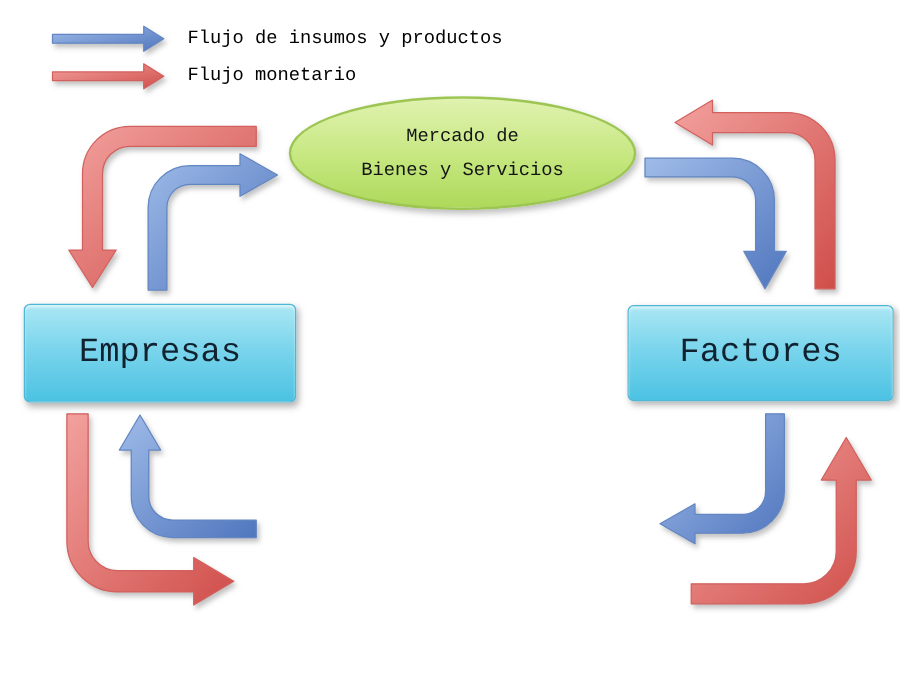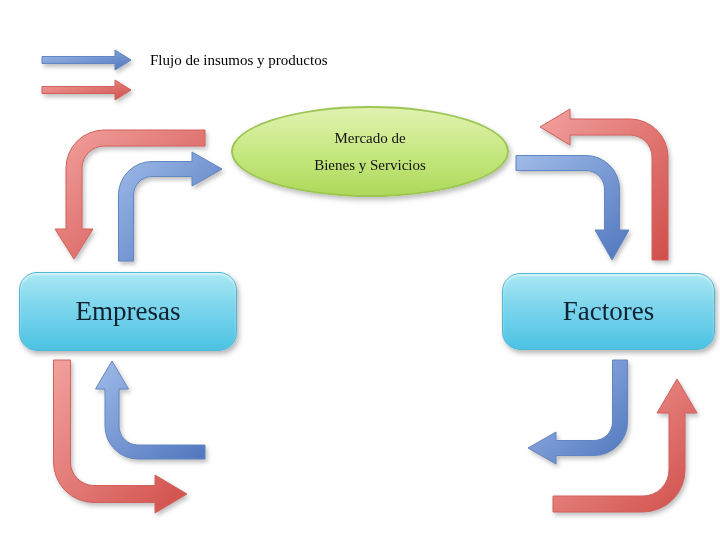--- a/index.html
+++ b/index.html
@@ -1,22 +1,22 @@
 <!DOCTYPE html>
 <html><head>
 <meta charset="utf-8">
 <style>
   html,body{margin:0;padding:0;background:#fff;}
   .canvas{position:relative;width:720px;height:491px;background:#fff;overflow:hidden;
-          font-family:Liberation Serif, serif;margin-top:29px;}
+          font-family:Liberation Mono, monospace;}
   #flow-layer{position:absolute;left:0;top:0;}
   .legend-label{position:absolute;font-size:15px;color:#000;line-height:18px;white-space:nowrap;}
   .node{position:absolute;display:flex;align-items:center;justify-content:center;
         text-align:center;white-space:pre-line;}
-  .agent{border-radius:18px;
+  .agent{border-radius:5px;
          background:linear-gradient(180deg,#ABE7F4 0%,#7BD5EC 45%,#4CC2E3 100%);
          border:1px solid #4FB7D6;
          box-shadow:2px 3px 5px rgba(110,110,110,.5), inset 0 2px 2px rgba(255,255,255,.55);
          font-size:27px;color:#10222F;}
   .market{border-radius:50%;
           background:linear-gradient(180deg,#E0F2AF 0%,#C5E77F 55%,#ADD95A 100%);
           border:2px solid #9CC553;
           box-shadow:2px 3px 5px rgba(110,110,110,.45);
           color:#141414;}
   #goods-market{font-size:15px;line-height:27px;}
@@ -49,20 +49,21 @@
       <path d="M668.0 231.0L668.0 128.0A38.0 38.0 0 0 0 630.0 90.0L570.0 90.0L570.0 80.0L540.0 98.0L570.0 116.0L570.0 106.0L630.0 106.0A22.0 22.0 0 0 1 652.0 128.0L652.0 231.0Z" fill="url(#g-monetario)" stroke="#D2605D" stroke-width="1" stroke-linejoin="round" filter="url(#ds)"></path>
       <path d="M53.5 331.0L53.5 433.0A40.5 40.5 0 0 0 94.0 473.5L155.0 473.5L155.0 484.0L187.0 465.0L155.0 446.0L155.0 456.5L94.0 456.5A23.5 23.5 0 0 1 70.5 433.0L70.5 331.0Z" fill="url(#g-monetario)" stroke="#D2605D" stroke-width="1" stroke-linejoin="round" filter="url(#ds)"></path>
       <path d="M205.0 416.0L138.0 416.0A19.0 19.0 0 0 1 119.0 397.0L119.0 360.0L128.5 360.0L112.0 332.0L95.5 360.0L105.0 360.0L105.0 397.0A33.0 33.0 0 0 0 138.0 430.0L205.0 430.0Z" fill="url(#g-insumos)" stroke="#6286C2" stroke-width="1" stroke-linejoin="round" filter="url(#ds)"></path>
       <path d="M612.5 331.0L612.5 393.0A18.5 18.5 0 0 1 594.0 411.5L556.0 411.5L556.0 403.0L528.0 419.0L556.0 435.0L556.0 426.5L594.0 426.5A33.5 33.5 0 0 0 627.5 393.0L627.5 331.0Z" fill="url(#g-insumos)" stroke="#6286C2" stroke-width="1" stroke-linejoin="round" filter="url(#ds)"></path>
       <path d="M553.0 483.0L643.0 483.0A42.0 42.0 0 0 0 685.0 441.0L685.0 384.0L697.0 384.0L677.0 350.0L657.0 384.0L669.0 384.0L669.0 441.0A26.0 26.0 0 0 1 643.0 467.0L553.0 467.0Z" fill="url(#g-monetario)" stroke="#D2605D" stroke-width="1" stroke-linejoin="round" filter="url(#ds)"></path>
       <path d="M42.0 34.5L115.0 34.5L115.0 41.0L131.0 31.0L115.0 21.0L115.0 27.5L42.0 27.5Z" fill="url(#g-insumos)" stroke="#6286C2" stroke-width="1" stroke-linejoin="round" filter="url(#ds)"></path>
       <path d="M42.0 64.5L115.0 64.5L115.0 71.0L131.0 61.0L115.0 51.0L115.0 57.5L42.0 57.5Z" fill="url(#g-monetario)" stroke="#D2605D" stroke-width="1" stroke-linejoin="round" filter="url(#ds)"></path>
     </svg>
 
   <div class="legend-label" style="left:150px;top:22px">Flujo de insumos y productos</div>
+  <div class="legend-label" style="left:150px;top:52px">Flujo monetario</div>
 
   <div class="node market" id="goods-market" style="left:231px;top:77px;width:274px;height:87px">Mercado de
 Bienes y Servicios</div>
 
   <div class="node agent" style="left:19px;top:243px;width:216px;height:77px">Empresas</div>
 
   <div class="node agent" style="left:502px;top:244px;width:211px;height:75px">Factores</div>
 
 
   <div class="bottom-rule"></div>

